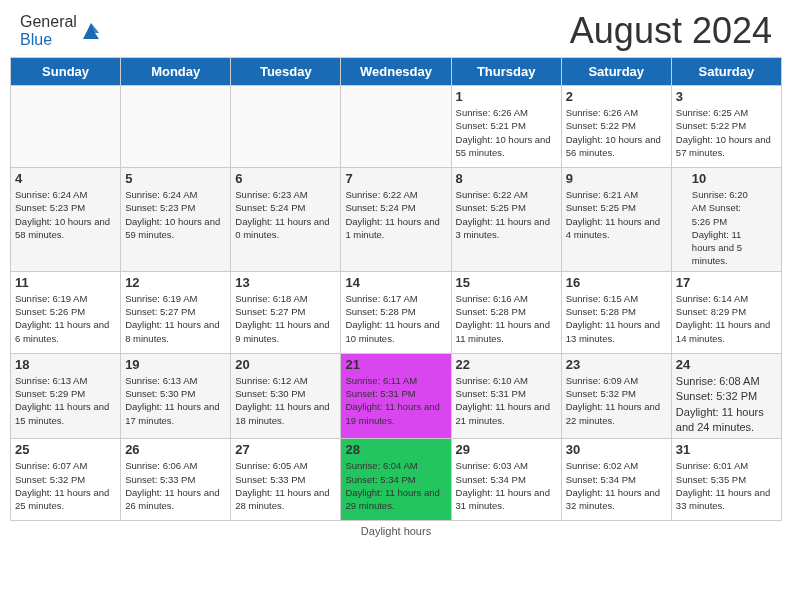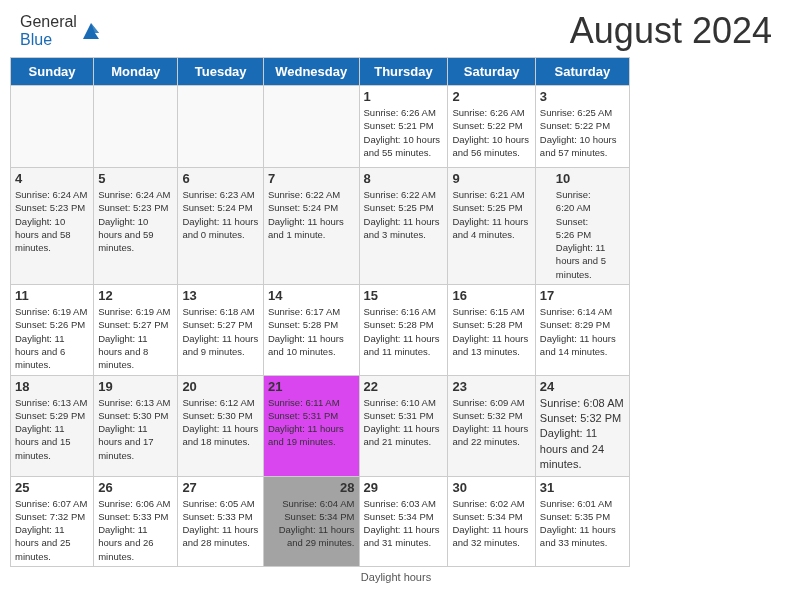--- a/index.html
+++ b/index.html
@@ -20,21 +20,21 @@
     
     .cal-row td { border: 1px solid #ccc; vertical-align: top; padding: 3px 4px; width: 113px; height: 80px; font-size: 10px; background: #fff; }
     
     .cal-row td.empty { background: #f9f9f9; }
     .cal-row:nth-child(even) td { background: #f5f5f5; }
     .cal-row:nth-child(even) td.empty { background: #f0f0f0; }
     
     .day-num { font-size: 13px; font-weight: bold; color: #333; display: block; margin-bottom: 2px; }
     .day-info { font-size: 9.5px; color: #333; line-height: 1.4; }
 
-    table { border-collapse: collapse; width: 620px; margin: 0 10px; }
+    table { border-collapse: collapse; width: 772px; margin: 0 10px; }
     
     .footer { text-align: center; font-size: 11px; color: #555; padding: 4px; }
   </style>
 </head>
 <body>
 
 <div style="width:792px; height:612px; background:#fff; overflow:hidden;">
 
   <div class="header">
     <div class="logo">
@@ -218,36 +218,36 @@
             <span class="day-num" style="font-weight: bold; font-size: 13px; display: block; margin-bottom: 2px;">24</span>
             <div class="day-info" style="font-size: 11px; line-height: 1.4; color: rgb(51, 51, 51);">Sunrise: 6:08 AM
 Sunset: 5:32 PM
 Daylight: 11 hours and 24 minutes.</div>
           </td>
         </tr>
         <tr class="cal-row">
           <td style="border: 1px solid rgb(204, 204, 204); vertical-align: top; padding: 3px 4px; width: 110px; height: 82px; font-size: 9.5px; background: rgb(255, 255, 255);">
             <span class="day-num" style="font-weight: bold; font-size: 13px; display: block; margin-bottom: 2px;">25</span>
             <div class="day-info" style="font-size: 9.5px; line-height: 1.4; color: rgb(51, 51, 51);">Sunrise: 6:07 AM
-Sunset: 7:32 PM
+Sunset: 5:32 PM
 Daylight: 11 hours and 25 minutes.</div>
           </td>
           <td style="border: 1px solid rgb(204, 204, 204); vertical-align: top; padding: 3px 4px; width: 110px; height: 82px; font-size: 9.5px; background: rgb(255, 255, 255);">
             <span class="day-num" style="font-weight: bold; font-size: 13px; display: block; margin-bottom: 2px;">26</span>
             <div class="day-info" style="font-size: 9.5px; line-height: 1.4; color: rgb(51, 51, 51);">Sunrise: 6:06 AM
 Sunset: 5:33 PM
 Daylight: 11 hours and 26 minutes.</div>
           </td>
           <td style="border: 1px solid rgb(204, 204, 204); vertical-align: top; padding: 3px 4px; width: 110px; height: 82px; font-size: 9.5px; background: rgb(255, 255, 255);">
             <span class="day-num" style="font-weight: bold; font-size: 13px; display: block; margin-bottom: 2px;">27</span>
             <div class="day-info" style="font-size: 9.5px; line-height: 1.4; color: rgb(51, 51, 51);">Sunrise: 6:05 AM
 Sunset: 5:33 PM
 Daylight: 11 hours and 28 minutes.</div>
           </td>
-          <td style="border: 1px solid rgb(204, 204, 204); vertical-align: top; padding: 3px 4px; width: 110px; height: 82px; font-size: 9.5px; background: #a3a3a3; text-align: right;">
+          <td style="border: 1px solid rgb(204, 204, 204); vertical-align: top; padding: 3px 4px; width: 110px; height: 82px; font-size: 9.5px; background: #22c55e;">
             <span class="day-num" style="font-weight: bold; font-size: 13px; display: block; margin-bottom: 2px;">28</span>
             <div class="day-info" style="font-size: 9.5px; line-height: 1.4; color: rgb(51, 51, 51);">Sunrise: 6:04 AM
 Sunset: 5:34 PM
 Daylight: 11 hours and 29 minutes.</div>
           </td>
           <td style="border: 1px solid rgb(204, 204, 204); vertical-align: top; padding: 3px 4px; width: 110px; height: 82px; font-size: 9.5px; background: rgb(255, 255, 255);">
             <span class="day-num" style="font-weight: bold; font-size: 13px; display: block; margin-bottom: 2px;">29</span>
             <div class="day-info" style="font-size: 9.5px; line-height: 1.4; color: rgb(51, 51, 51);">Sunrise: 6:03 AM
 Sunset: 5:34 PM
 Daylight: 11 hours and 31 minutes.</div>

